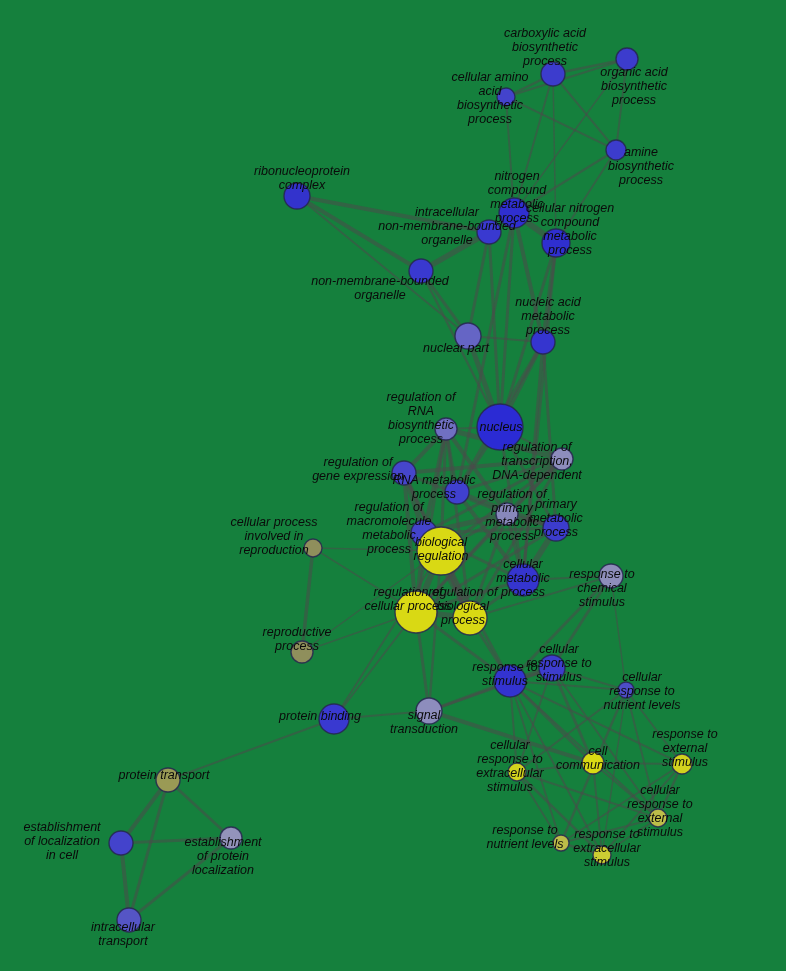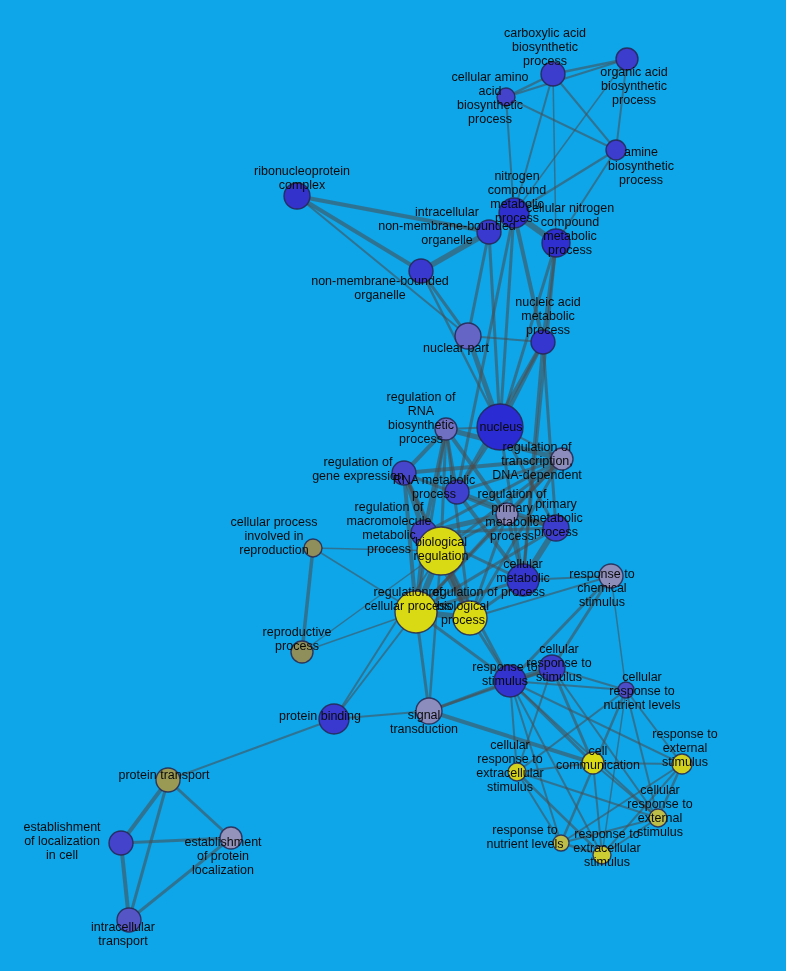--- a/index.html
+++ b/index.html
@@ -1,17 +1,17 @@
 <!DOCTYPE html>
 <html><head>
 <meta charset="utf-8">
 <style>
   html,body{margin:0;padding:0;background:#ffffff;}
-  .stage{position:relative;width:786px;height:971px;background:#0ea5e9;overflow:hidden;
-         font-family:"Liberation Sans","DejaVu Sans",sans-serif;}
+  .stage{position:relative;width:786px;height:971px;background:#15803d;overflow:hidden;
+         font-family:"Liberation Sans","DejaVu Sans",sans-serif;font-style:italic;}
   svg{display:block;}
   text.node-label{font-family:"Liberation Sans","DejaVu Sans",sans-serif;font-size:12.5px;fill:#0a0a0a;}
   circle.node{stroke:#26264f;stroke-width:1.4;stroke-opacity:.85;cursor:pointer;}
   line.edge{stroke:#4a4a4a;stroke-opacity:.55;stroke-linecap:round;}
 </style>
 </head>
 <body>
 
 <div class="stage">
   <svg id="net" width="786" height="971" viewBox="0 0 786 971">

